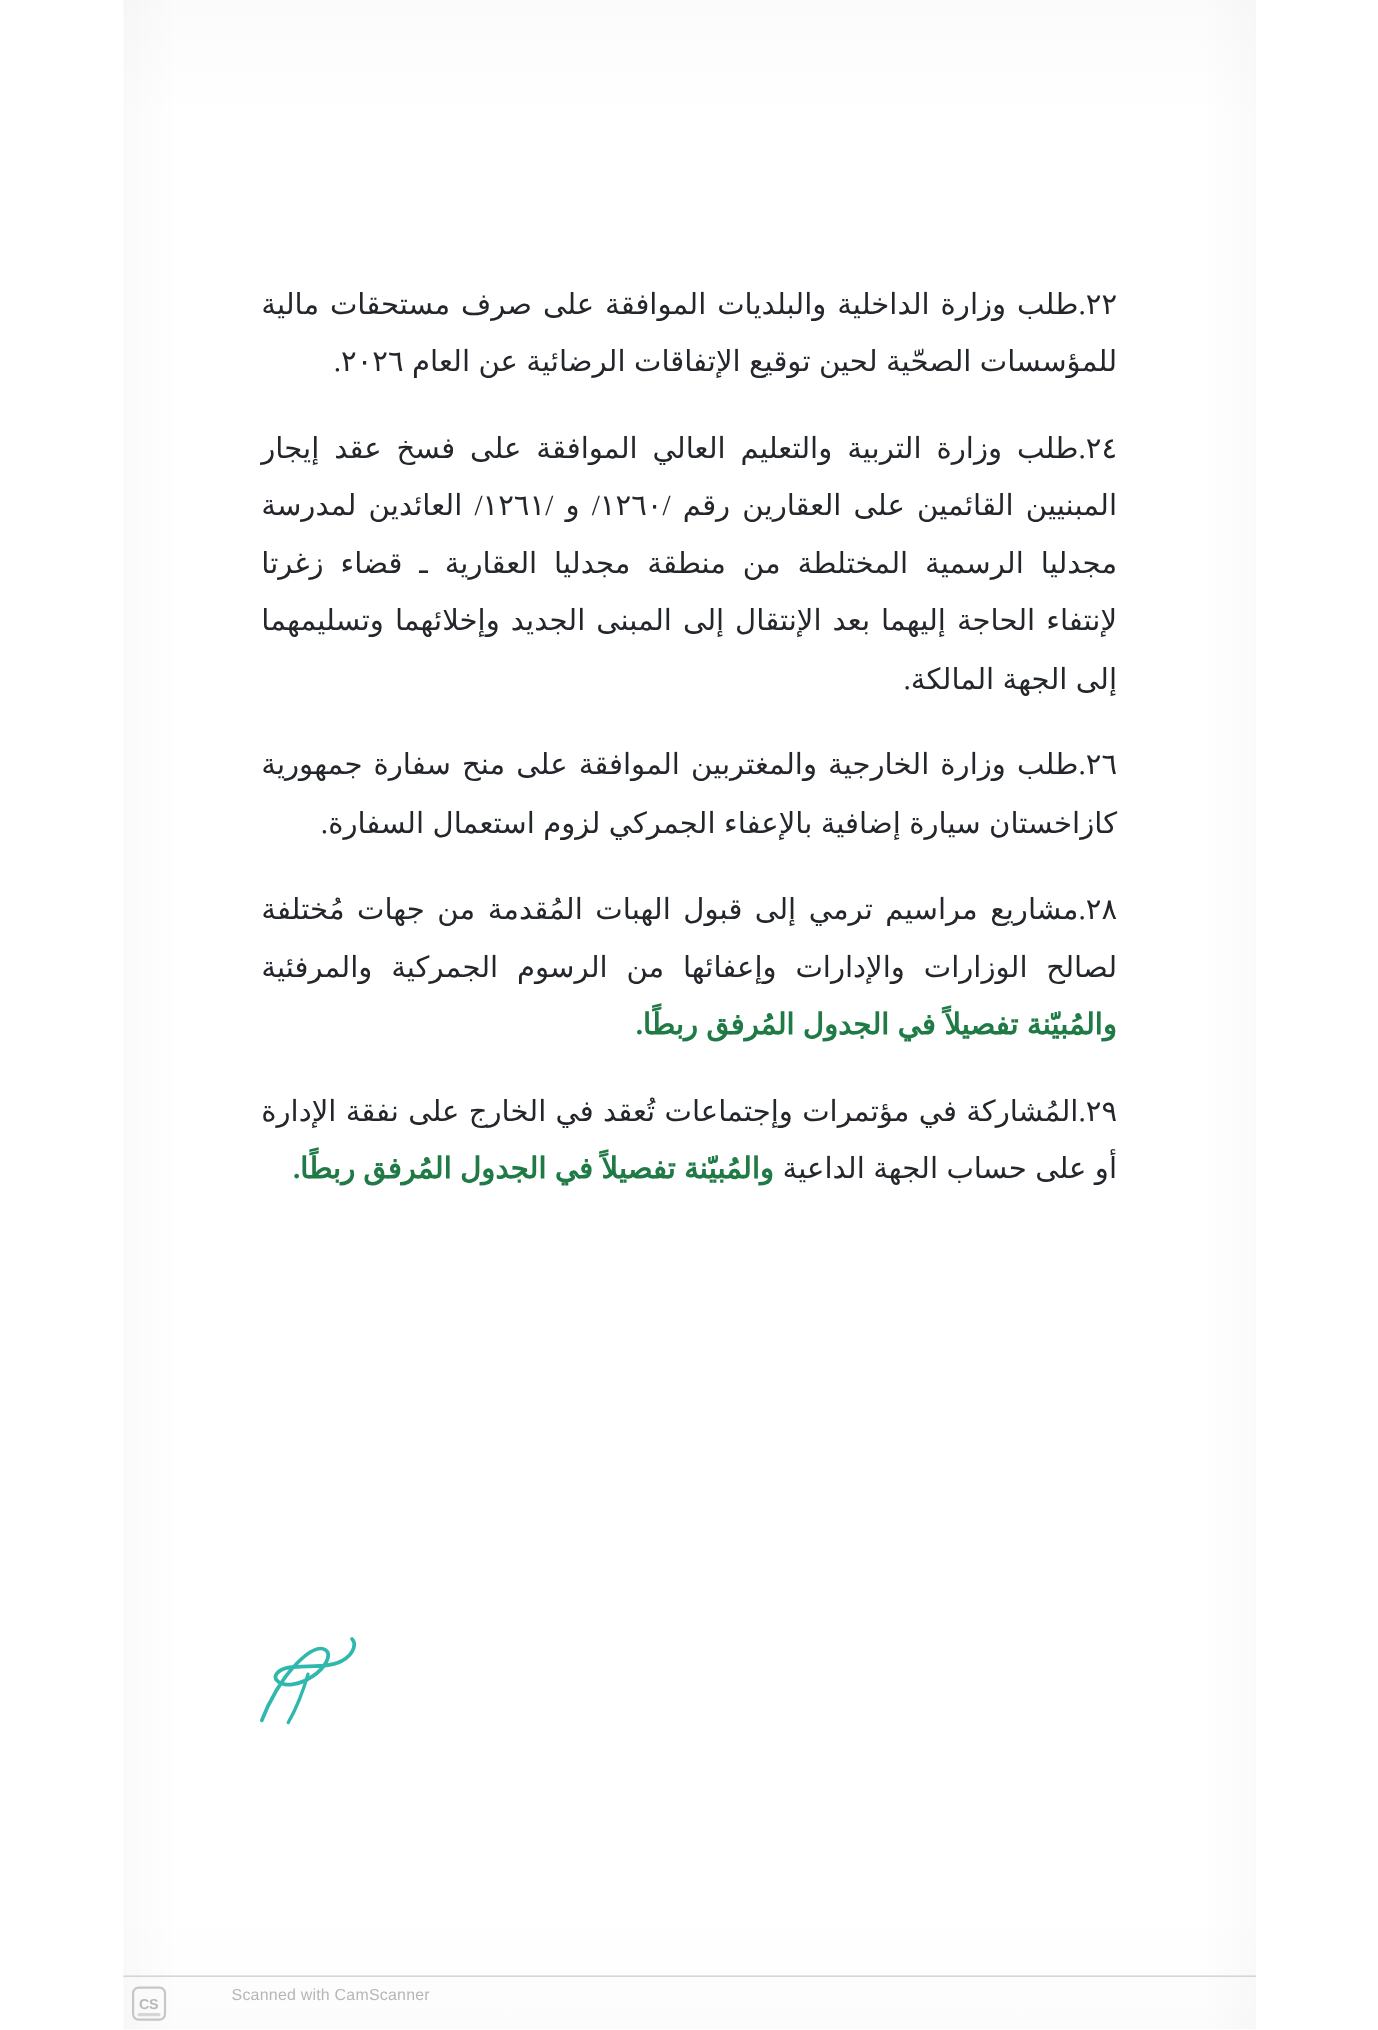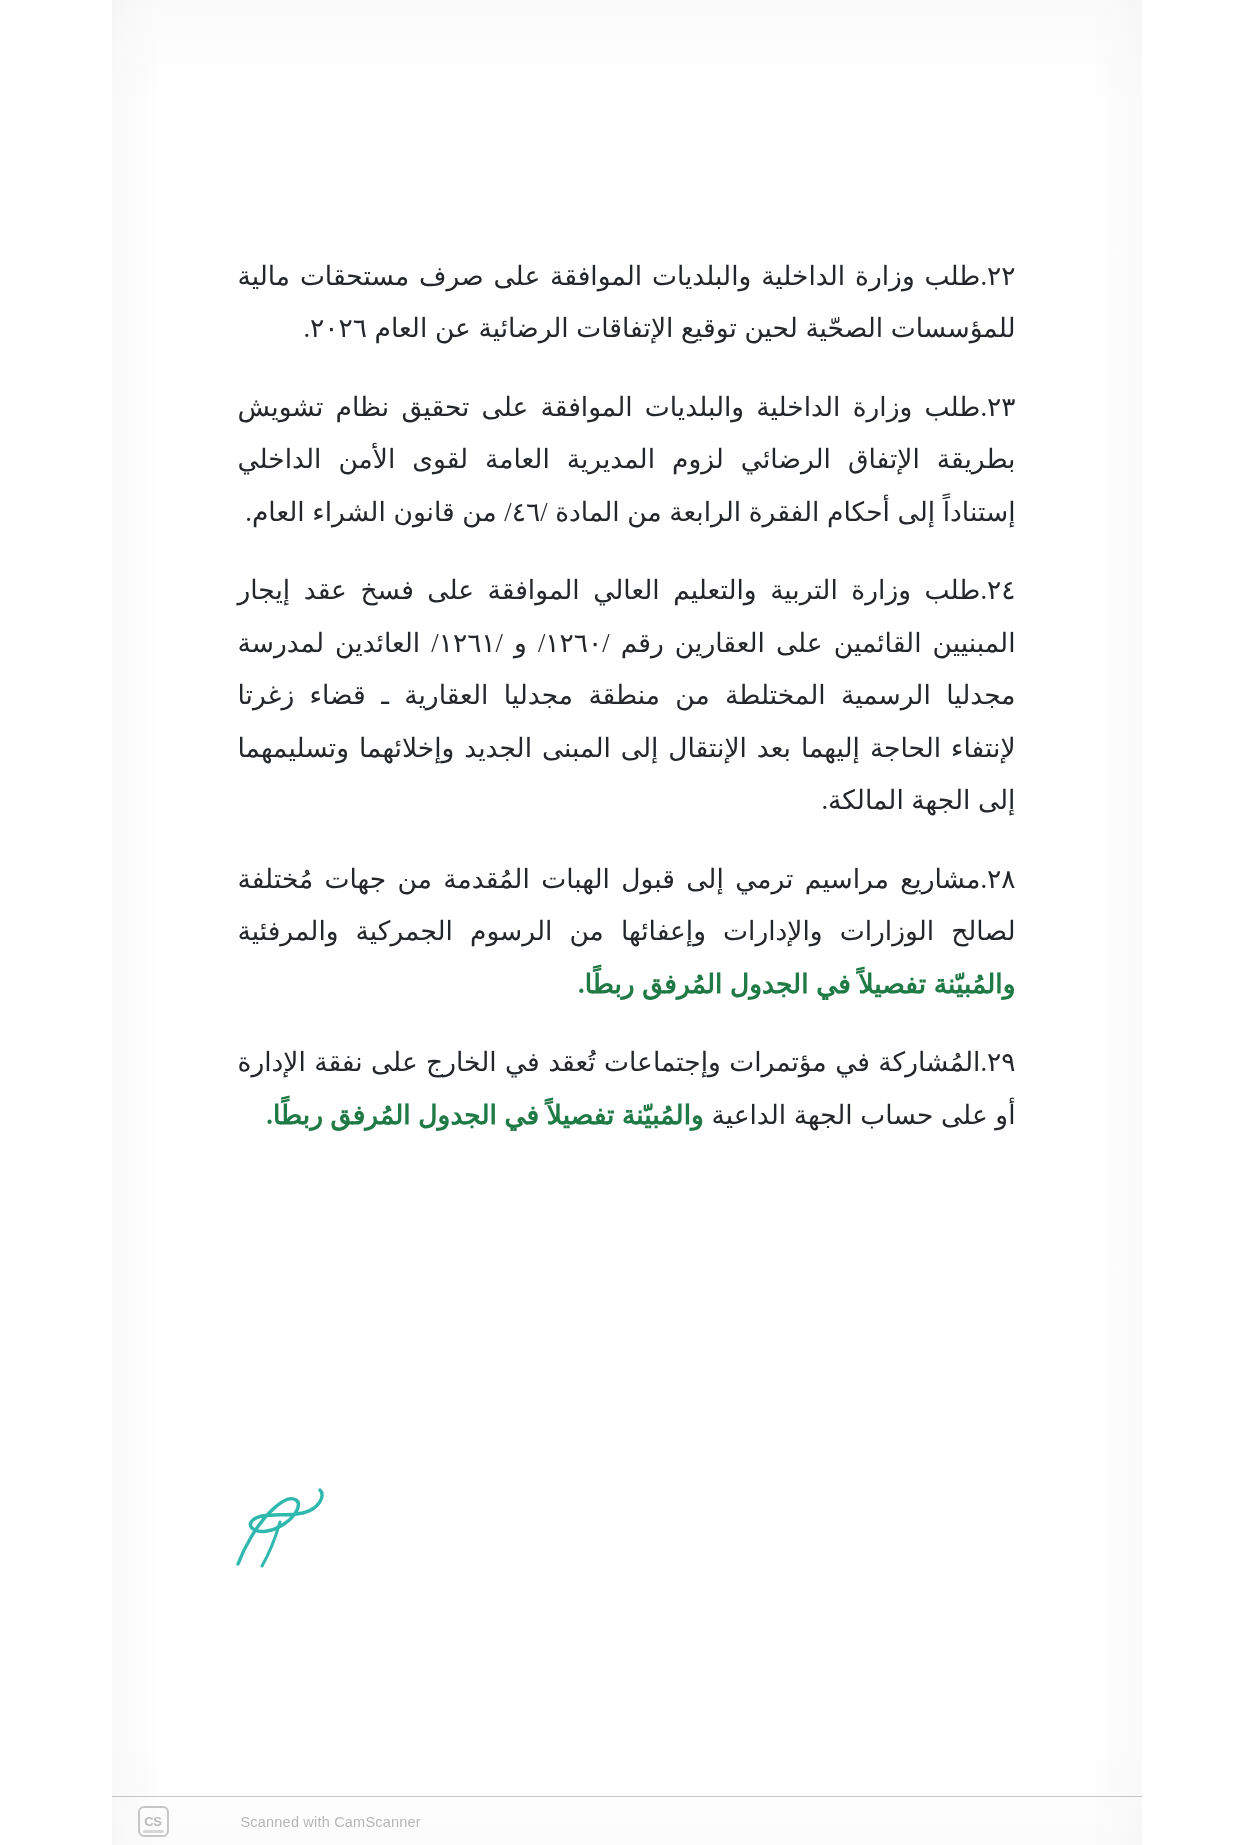--- a/index.html
+++ b/index.html
@@ -78,25 +78,25 @@
     position: absolute;
     left: 0;
     right: 0;
     top: 1796px;
     height: 1px;
     background: #c9c4c0;
   }
 
   .footer {
     position: absolute;
-    left: 26px;
+    left: 8px;
     top: 1806px;
     display: flex;
-    align-items: center;
-    gap: 24px;
+    align-items: flex-start;
+    gap: 12px;
     direction: ltr;
   }
 
   .cs-badge {
     width: 27px;
     height: 27px;
     border: 2px solid #c6c6c6;
     border-radius: 6px;
     display: flex;
     align-items: center;
@@ -133,29 +133,29 @@
 
 <div class="page">
   <div class="scan-tint"></div>
 
   <div class="content">
 
     <p class="item">
       <span class="num">٢٢.</span><span>طلب وزارة الداخلية والبلديات الموافقة على صرف مستحقات مالية للمؤسسات الصحّية لحين توقيع الإتفاقات الرضائية عن العام ٢٠٢٦.</span>
     </p>
 
-    <p class="item">
-      <span class="num">٢٣.</span><span>طلب وزارة الداخلية والبلديات الموافقة على تحقيق نظام تشويش بطريقة الإتفاق الرضائي لزوم المديرية العامة لقوى الأمن الداخلي إستناداً إلى أحكام الفقرة الرابعة من المادة /٤٦/ من قانون الشراء العام.</span>
-    </p>
 
     <p class="item">
       <span class="num">٢٤.</span><span>طلب وزارة التربية والتعليم العالي الموافقة على فسخ عقد إيجار المبنيين القائمين على العقارين رقم /١٢٦٠/ و /١٢٦١/ العائدين لمدرسة مجدليا الرسمية المختلطة من منطقة مجدليا العقارية ـ قضاء زغرتا لإنتفاء الحاجة إليهما بعد الإنتقال إلى المبنى الجديد وإخلائهما وتسليمهما إلى الجهة المالكة.</span>
     </p>
 
 
+    <p class="item">
+      <span class="num">٢٦.</span><span>طلب وزارة الخارجية والمغتربين الموافقة على منح سفارة جمهورية كازاخستان سيارة إضافية بالإعفاء الجمركي لزوم استعمال السفارة.</span>
+    </p>
 
 
     <p class="item">
       <span class="num">٢٨.</span><span>مشاريع مراسيم ترمي إلى قبول الهبات المُقدمة من جهات مُختلفة لصالح الوزارات والإدارات وإعفائها من الرسوم الجمركية والمرفئية </span><span class="green">والمُبيّنة تفصيلاً في الجدول المُرفق ربطًا.</span>
     </p>
 
     <p class="item">
       <span class="num">٢٩.</span><span>المُشاركة في مؤتمرات وإجتماعات تُعقد في الخارج على نفقة الإدارة أو على حساب الجهة الداعية </span><span class="green">والمُبيّنة تفصيلاً في الجدول المُرفق ربطًا.</span>
     </p>
 

